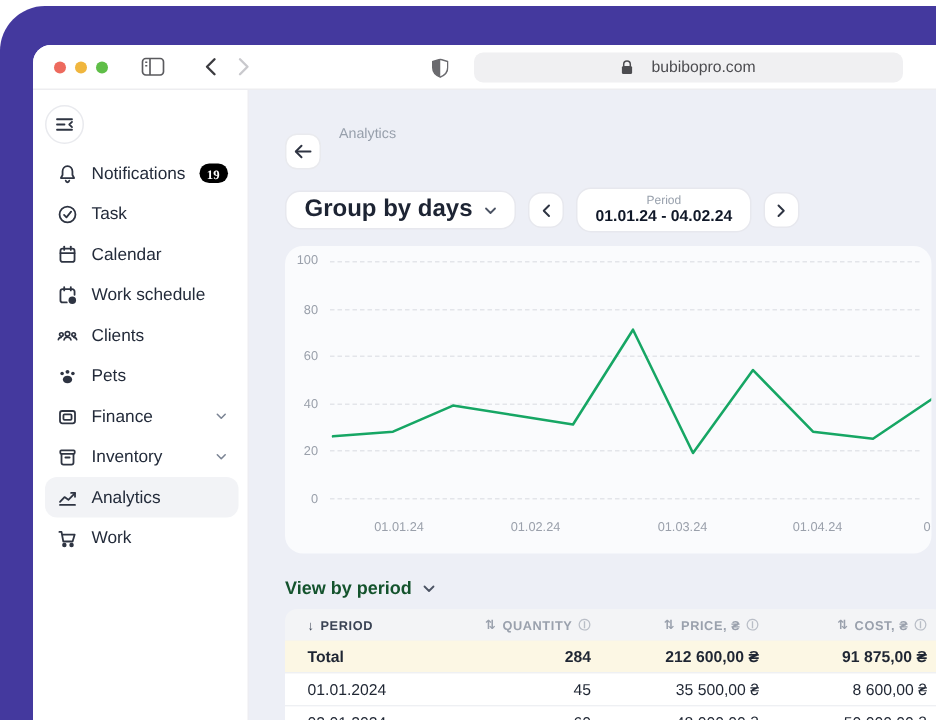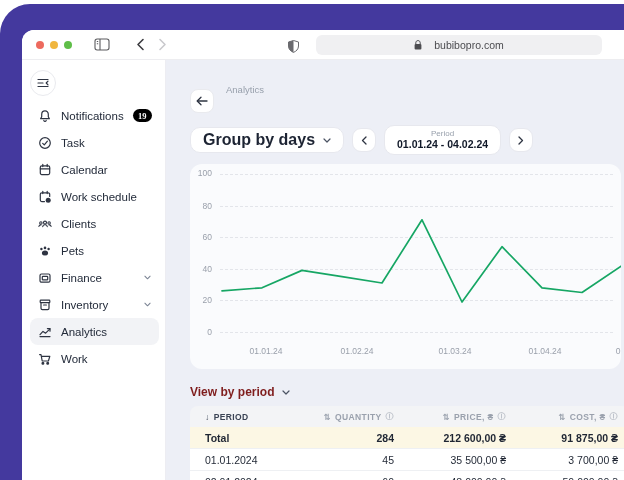--- a/index.html
+++ b/index.html
@@ -79,21 +79,21 @@
     background:#fafbfd; border-radius:12px; overflow:hidden; }
   .gridline { position:absolute; left:30px; width:393px; border-top:1px dashed #e3e5ea; }
   .ytick { position:absolute; left:0; width:22px; text-align:right; font-size:8.5px;
     color:#9aa0ab; }
   .xtick { position:absolute; top:182px; width:56px; text-align:center; font-size:8.5px;
     color:#9aa0ab; }
   .chart-svg { position:absolute; left:0; top:0; }
 
   
   .viewby { display:flex; align-items:center; gap:8px; margin-top:16px;
-    font-size:12px; font-weight:700; color:#7f1d1d; width:max-content; }
+    font-size:12px; font-weight:700; color:#14532d; width:max-content; }
   .viewby .pchev { color:#4b5363; display:flex; }
   .table { margin-top:7px; width:440px; border-radius:8px 8px 0 0; overflow:hidden; }
   .trow { display:grid; grid-template-columns:1fr 100px 112px 112px;
     padding:0 12px 0 15px; align-items:center; }
   .thead { height:21px; background:#f3f4f6; }
   .th { font-size:8.5px; font-weight:600; letter-spacing:0.4px; color:#9aa1ad;
     display:flex; align-items:center; gap:4px; text-transform:uppercase; }
   .th.num { justify-content:flex-end; }
   .th.active { color:#3a4354; }
   .th .info { font-size:8px; color:#b9bec7; }
@@ -374,21 +374,21 @@
             <div class="trow tr highlight" style="background: rgb(252, 247, 228);">
               <div class="cell">Total</div>
               <div class="cell num">284</div>
               <div class="cell num">212 600,00 ₴</div>
               <div class="cell num">91 875,00 ₴</div>
             </div>
             <div class="trow tr">
               <div class="cell">01.01.2024</div>
               <div class="cell num">45</div>
               <div class="cell num">35 500,00 ₴</div>
-              <div class="cell num">3 700,00 ₴</div>
+              <div class="cell num">8 600,00 ₴</div>
             </div>
             <div class="trow tr">
               <div class="cell">02.01.2024</div>
               <div class="cell num">60</div>
               <div class="cell num">48 000,00 ₴</div>
               <div class="cell num">50 000,00 ₴</div>
             </div>
           </div>
       </div>
     </div>

